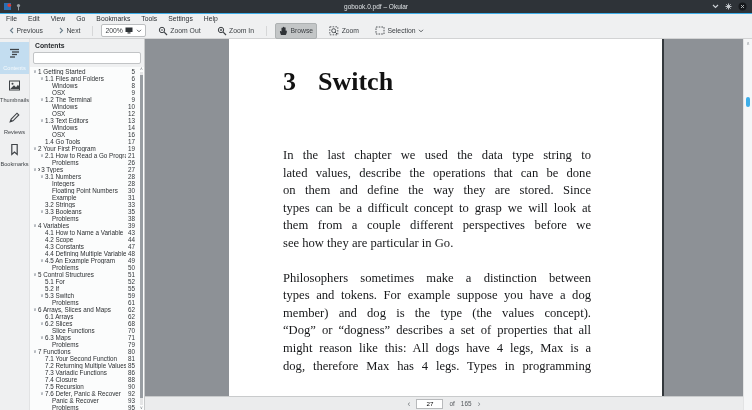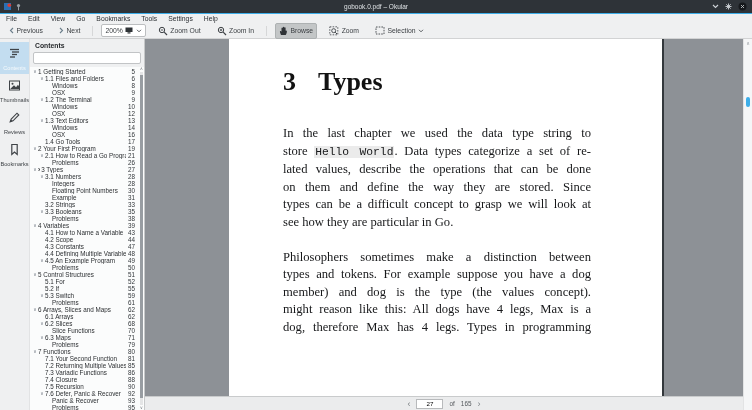--- a/index.html
+++ b/index.html
@@ -56,21 +56,21 @@
   .toc-arrow{position:absolute;right:0.5px;font-size:4.5px;color:#7d8287;width:4px;text-align:center;}
 
   
   .doc-area{flex:1;position:relative;background:#8d9196;overflow:hidden;min-width:0;}
   .page{position:absolute;left:84px;top:0;width:435px;height:100%;background:#fff;
         border-right:2px solid #33383c;box-sizing:border-box;overflow:hidden;}
   .page-inner{padding:28px 0 0 54px;}
   .heading{font-family:"Liberation Serif",serif;font-weight:bold;font-size:26px;color:#121212;line-height:30px;}
   .heading .hword{margin-left:22px;}
   .para{width:308px;font-family:"Liberation Serif",serif;font-size:12.6px;line-height:17.6px;color:#17181a;}
-  #para1{margin-top:28px;}
+  #para1{margin-top:50px;}
   #para2{margin-top:17px;}
   .line{text-align:justify;text-align-last:justify;white-space:normal;}
   .line.last{text-align-last:left;}
   .code{font-family:"Liberation Mono","DejaVu Sans Mono",monospace;font-size:11.3px;background:#ebebeb;padding:0 1px;}
 
   
   .pagebar{position:absolute;left:0;right:0;bottom:0;height:13px;background:#ebeced;
            border-top:1px solid #c9cbcc;display:flex;align-items:center;justify-content:center;
            gap:6px;font-size:6.4px;color:#54585c;z-index:5;}
   .pb-chev{font-size:9px;color:#7c8084;line-height:10px;}
@@ -498,34 +498,35 @@
             <span class="toc-label">Problems</span>
             <span class="toc-page">95</span>
           </div>
         </div>
     </div>
 
     <div class="doc-area">
       <div class="page">
         <div class="page-inner">
           <div class="heading">
-            <span>3</span><span class="hword">Types</span>
+            <span>3</span><span class="hword">Switch</span>
           </div>
           <div class="para" id="para1">
               <div class="line"><span>In the last chapter we used the data type string to</span></div>
-              <div class="line"><span>store </span><span class="code">Hello World</span><span>. Data types categorize a set of re-</span></div>
               <div class="line"><span>lated values, describe the operations that can be done</span></div>
               <div class="line"><span>on them and define the way they are stored. Since</span></div>
               <div class="line"><span>types can be a difficult concept to grasp we will look at</span></div>
+              <div class="line"><span>them from a couple different perspectives before we</span></div>
               <div class="line last"><span>see how they are particular in Go.</span></div>
             </div>
           <div class="para" id="para2">
               <div class="line"><span>Philosophers sometimes make a distinction between</span></div>
               <div class="line"><span>types and tokens. For example suppose you have a dog</span></div>
               <div class="line"><span>member) and dog is the type (the values concept).</span></div>
+              <div class="line"><span>“Dog” or “dogness” describes a set of properties that all</span></div>
               <div class="line"><span>might reason like this: All dogs have 4 legs, Max is a</span></div>
               <div class="line"><span>dog, therefore Max has 4 legs. Types in programming</span></div>
             </div>
         </div>
       </div>
 
       <div class="pagebar">
         <span class="pb-chev">‹</span>
         <input class="page-input" value="27" style="">
         <span>of</span>

